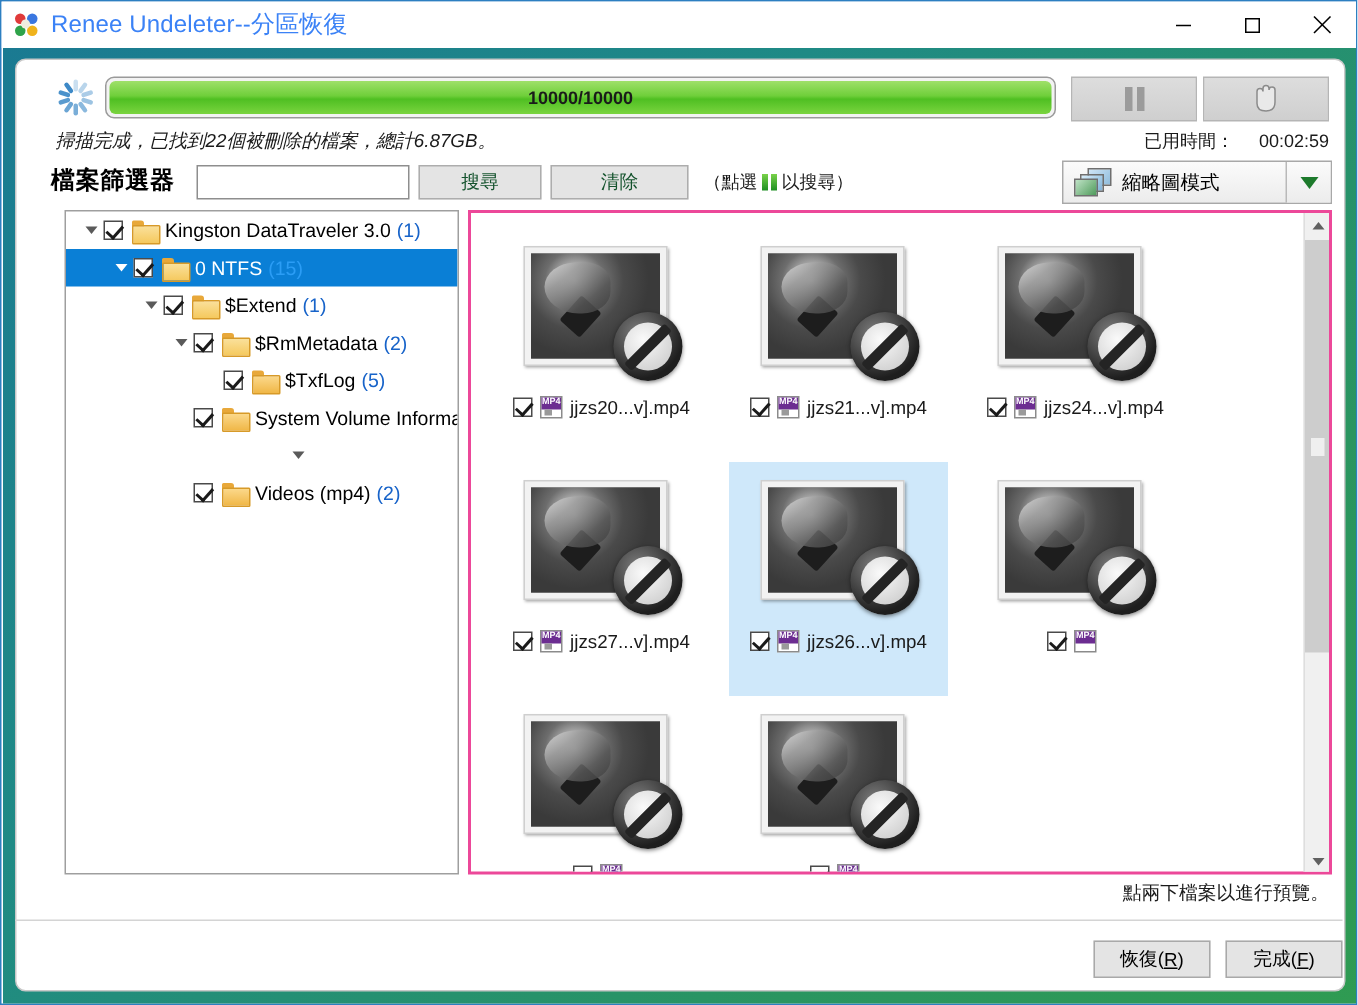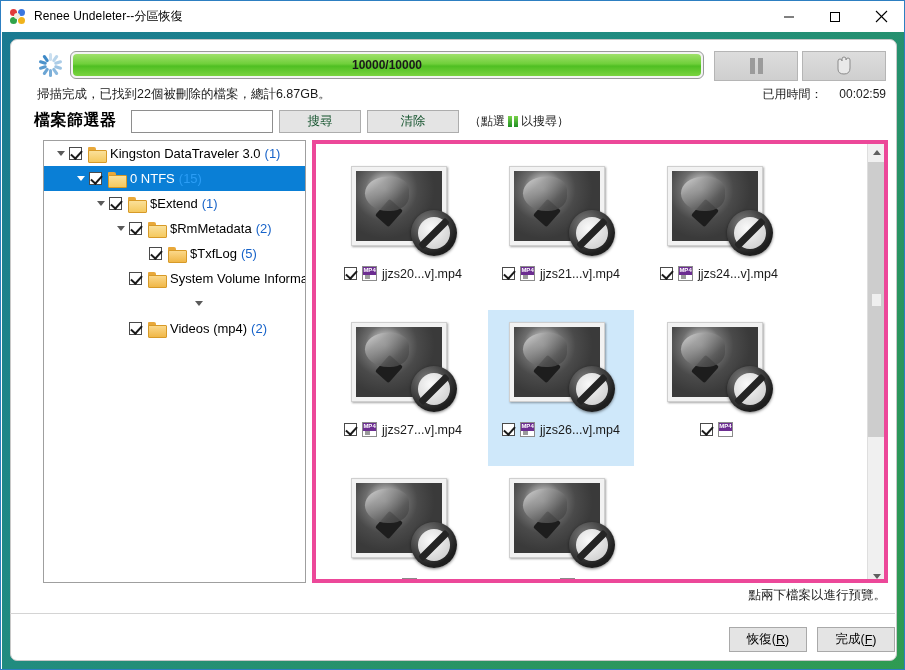--- a/index.html
+++ b/index.html
@@ -34,21 +34,21 @@
   .app-icon i {
     position: absolute; display: block;
     width: 7px; height: 7px; border-radius: 50%;
   }
   .app-icon i:nth-child(1){ left:0; top:0; background:#e03a3a; }
   .app-icon i:nth-child(2){ left:8px; top:0px; background:#3a77e0; }
   .app-icon i:nth-child(3){ left:0px; top:8px; background:#2fa34a; }
   .app-icon i:nth-child(4){ left:8px; top:8px; background:#f0b31c; }
   .app-icon i:nth-child(5){ left:4px; top:4px; background:#f0ede0; width:6px; height:6px; }
   .title-text {
-    font-size: 12px; color: #000000;
+    font-size: 16px; color: #3b82f6;
     letter-spacing: .1px; white-space: nowrap;
   }
   .winbtns { margin-left: auto; display: flex; height: 31px; }
   .winbtn {
     width: 46px; height: 31px;
     display: flex; align-items: center; justify-content: center;
     color: #000; background: transparent;
   }
   .winbtn svg { display:block; }
 
@@ -103,21 +103,21 @@
     border: 1px solid #b5b5b5;
     display: flex; align-items: center; justify-content: center;
   }
   #pause-btn { left: 713px; }
   #stop-btn  { left: 801px; }
   .pause-glyph { display:flex; gap:3px; }
   .pause-glyph i { display:block; width:5px; height:16px; background:#9b9b9b; }
 
   .scan-status {
     position: absolute; left: 36px; top: 85px;
-    font-size: 12.5px; color: #1a1a1a; white-space: nowrap;
+    font-size: 12.5px; color: #1a1a1a; white-space: nowrap; font-style: italic;
   }
   .elapsed {
     position: absolute; right: 18px; top: 85px;
     font-size: 12px; color: #1a1a1a; white-space: nowrap;
   }
 
   
   .filter-label {
     position: absolute; left: 33px; top: 109px;
     font-size: 16px; font-weight: bold; color: #000;
@@ -233,21 +233,21 @@
   .folder.open::after {
     background: linear-gradient(to bottom,#fae09a,#f5c95e);
   }
   .count { color: #1763c9; }
   .tree-row.clip { overflow: hidden; }
 
   
   .thumb-panel {
     position: absolute; left: 311px; top: 139px;
     width: 576px; height: 443px;
-    border: 4px solid #ec4899; background: #fff;
+    border: 2px solid #ec4899; background: #fff;
     overflow: hidden;
   }
   .thumb-grid {
     position: absolute; left: 0; top: 0;
     width: 558px; padding: 10px 0 0 14px;
     display: flex; flex-wrap: wrap;
   }
   .thumb-cell {
     width: 146px; height: 156px;
     display: flex; flex-direction: column; align-items: center;
@@ -459,20 +459,31 @@
   <div class="flat-btn" id="clear-btn">清除</div>
   <div class="hint">
     <span>（點選</span>
     <span class="hint-pause">
         <i></i>
         <i></i>
       </span>
     <span>以搜尋）</span>
   </div>
 
+  <div class="viewmode">
+    <span class="vm-icon">
+        <b></b>
+        <b></b>
+        <b></b>
+      </span>
+    <span class="vm-label">縮略圖模式</span>
+    <span class="vm-arrow">
+        <span></span>
+      </span>
+  </div>
 
   <div class="tree-panel" id="tree-panel">
       <div class="tree-row clip" style="padding-left: 8px;">
         <div class="tw">
           <span></span>
         </div>
         <div class="cb"></div>
         <div class="folder open"></div>
         <span>Kingston DataTraveler 3.0</span>
         <span class="count" style="margin-left: 4px;"> (1)</span>

